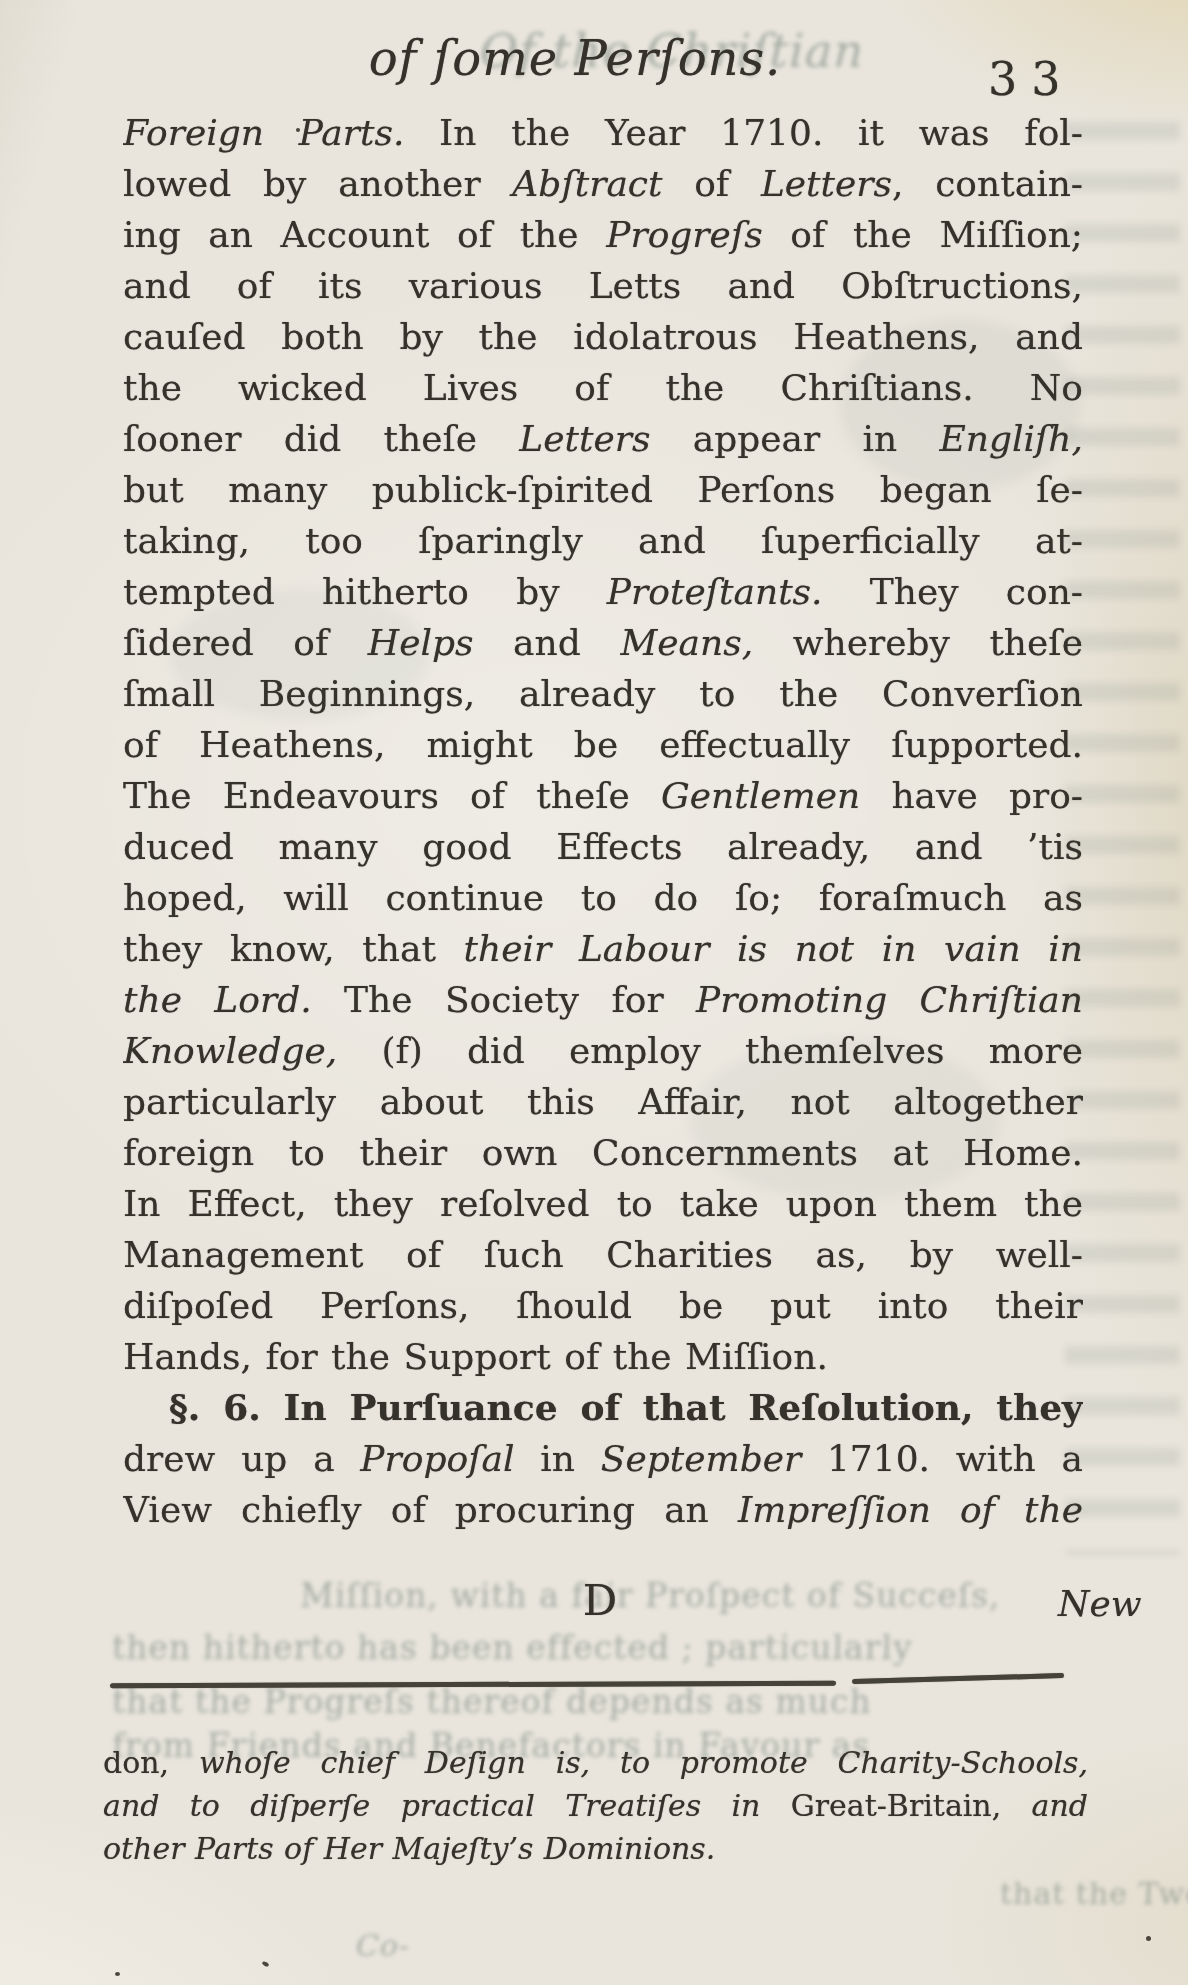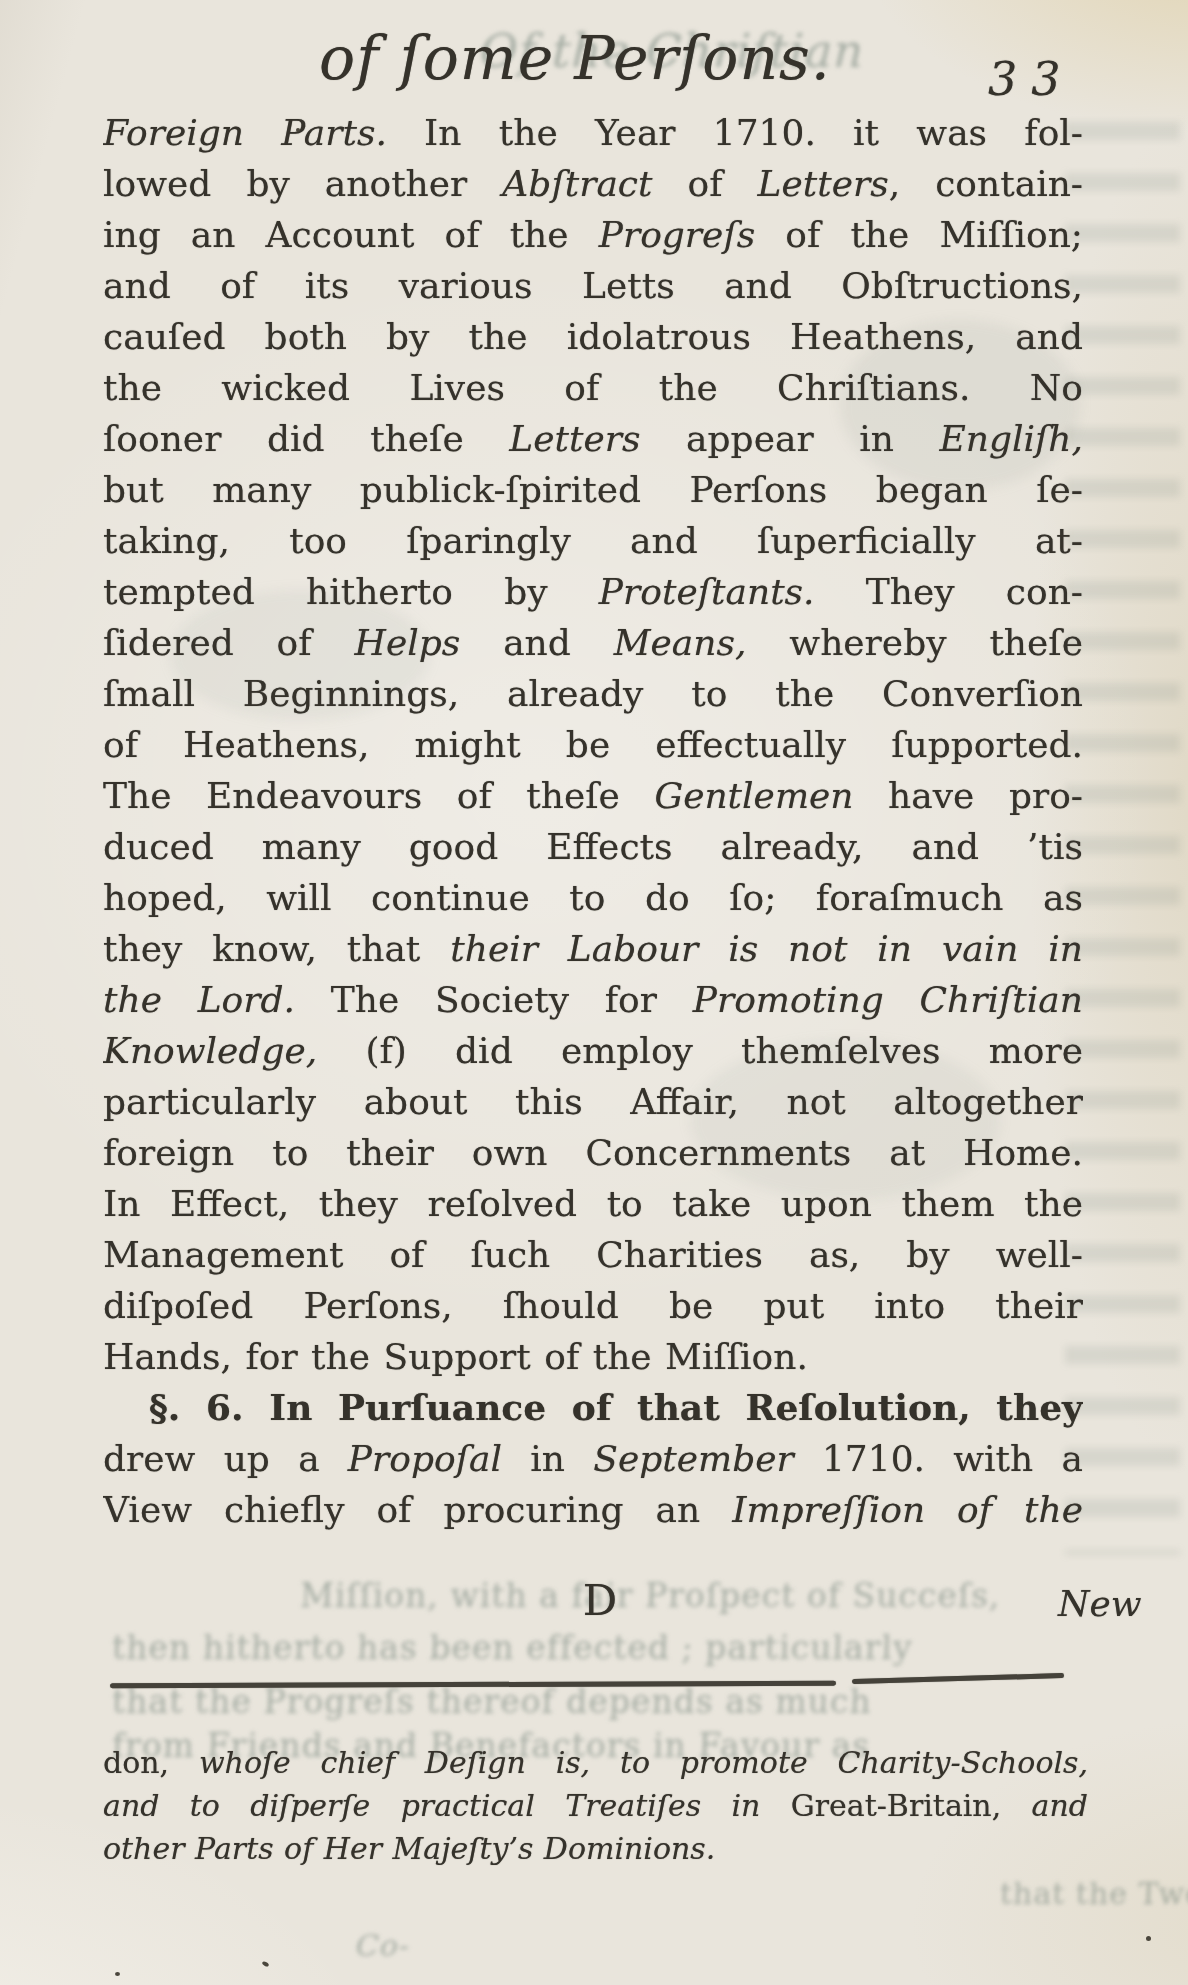--- a/index.html
+++ b/index.html
@@ -15,32 +15,33 @@
       radial-gradient(ellipse 560px 300px at 103% -3%, rgba(214,188,118,0.42), rgba(214,188,118,0) 65%),
       radial-gradient(ellipse 230px 950px at 100.5% 40%, rgba(205,190,150,0.30), rgba(205,190,150,0) 72%),
       radial-gradient(ellipse 500px 320px at 104% 97%, rgba(208,193,153,0.22), rgba(208,193,153,0) 65%),
       radial-gradient(ellipse 820px 520px at -8% 106%, rgba(252,250,244,0.55), rgba(252,250,244,0) 60%),
       radial-gradient(ellipse 900px 750px at 45% 40%, rgba(255,255,255,0.28), rgba(255,255,255,0) 72%),
       linear-gradient(105deg, rgba(198,191,176,0.22) 0%, rgba(233,229,220,0) 5%);
   }
   .ink{ text-shadow:0 0 1px rgba(42,40,34,0.55); }
   .header{
     position:absolute;left:90px;top:30px;width:970px;
-    text-align:center;font-style:italic;font-size:60px;line-height:56px;
+    text-align:center;font-style:italic;font-size:48px;line-height:56px;
     letter-spacing:1px;
   }
   .pagenum{
     position:absolute;left:988px;top:54px;
-    font-size:46px;line-height:50px;letter-spacing:14px;font-style:italic;
+    font-size:46px;line-height:50px;letter-spacing:14px;
   }
   .body{ position:absolute;left:103px;top:107px;width:980px;font-size:36px; }
   .bline{
     height:51px;line-height:51px;overflow:hidden;
     text-align:justify;text-align-last:justify;-moz-text-align-last:justify;
     word-spacing:2px;
+    margin-left:20px;
   }
   .bline.noj{ text-align:center;text-align-last:left;-moz-text-align-last:left; }
   .bline em, .fline em{ font-style:italic; }
   .sig{ position:absolute;left:530px;top:1577px;width:140px;text-align:center;font-size:43px;line-height:46px; }
   .catch{ position:absolute;left:1022px;top:1584px;font-size:36px;font-style:italic;line-height:40px;margin-left:36px; }
   .rule{ position:absolute;height:5px;background:#45423a;border-radius:3px;box-shadow:0 0 1px rgba(40,38,32,.6); }
   .rule-l{ left:110px;top:1682px;width:726px;transform:rotate(-0.2deg); }
   .rule-r{ left:852px;top:1676px;width:212px;transform:rotate(-1.6deg); }
   .footnote{ position:absolute;left:103px;top:1741px;width:985px;font-size:30px; }
   .fline{

